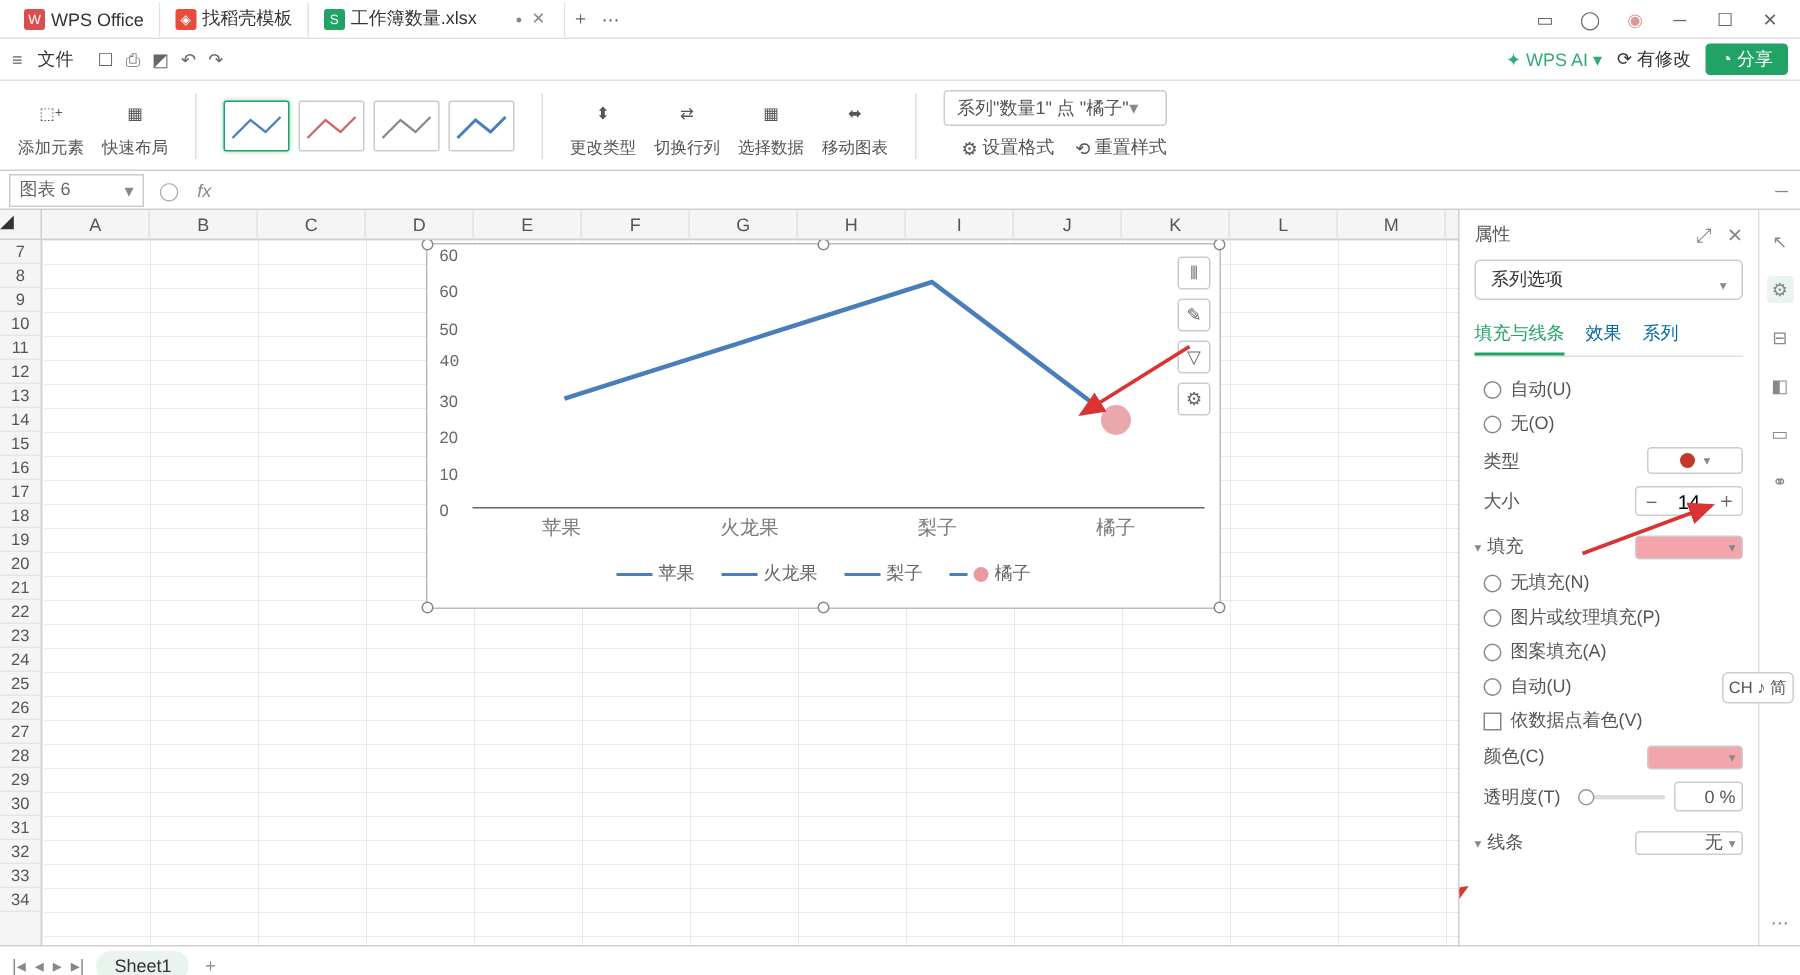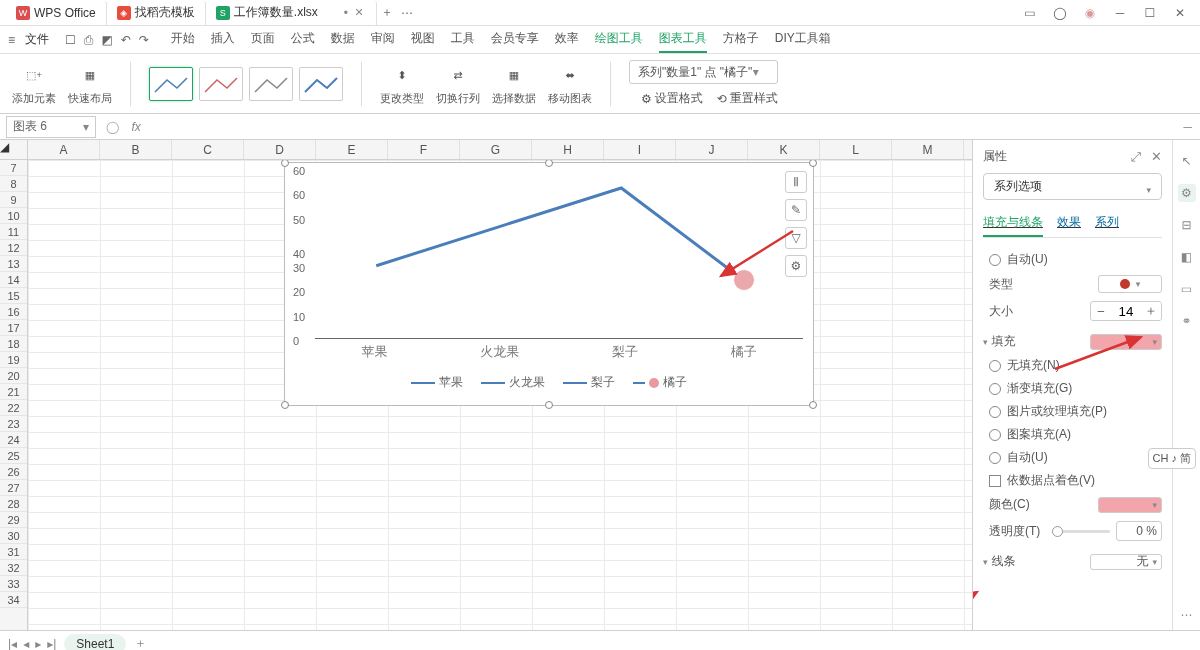--- a/index.html
+++ b/index.html
@@ -74,21 +74,21 @@
 .data-marker { position:absolute; width:22px; height:22px; border-radius:50%; background:#eaa8ad; border:1px solid #fff; transform:translate(-50%,-50%); }
 .chart-side { position:absolute; right:6px; top:8px; display:flex; flex-direction:column; gap:6px; }
 .chart-side-btn { width:22px; height:22px; border:1px solid #ccc; border-radius:3px; display:flex; align-items:center; justify-content:center; color:#666; background:#fff; cursor:pointer; font-size:12px;}
 .arrow { position:absolute; pointer-events:none; }
 
 
 .side-panel { width:200px; border-left:1px solid #d0d0d0; display:flex; flex-direction:column; padding:6px 10px; overflow-y:auto; position:relative;}
 .panel-header { display:flex; align-items:center; justify-content:space-between; color:#555; padding:2px 0 8px 0; }
 .panel-header-icons { display:flex; gap:10px; color:#888; font-size:13px;}
 .dropdown-pill { border:1px solid #ccc; border-radius:4px; padding:4px 10px; display:flex; align-items:flex-end; justify-content:space-between; margin-bottom:10px; cursor:pointer;}
-.tab-strip { display:flex; gap:14px; border-bottom:1px solid #e0e0e0; margin-bottom:10px;text-decoration:underline;}
+.tab-strip { display:flex; gap:14px; border-bottom:1px solid #e0e0e0; margin-bottom:10px;}
 .tab-strip span { padding:4px 0; cursor:pointer; color:#0369a1;}
 .tab-strip span.active { color:#21a366; border-bottom:2px solid #21a366; }
 .radio-row { display:flex; align-items:center; gap:6px; padding:3px 0 3px 6px; color:#555;}
 .radio { width:12px; height:12px; border:1px solid #888; border-radius:50%; display:inline-block; position:relative;}
 .radio.on::after { content:""; width:6px; height:6px; background:#4a7ebb; border-radius:50%; position:absolute; left:2px; top:2px;}
 .prop-row { display:flex; align-items:center; justify-content:space-between; padding:4px 0 4px 6px; color:#555; }
 .type-swatch { width:64px; height:18px; border:1px solid #ccc; border-radius:3px; display:flex; align-items:center; justify-content:center;}
 .type-dot { width:10px; height:10px; border-radius:50%; background:#c0392b;}
 .stepper { display:flex; align-items:center; border:1px solid #ccc; border-radius:3px; overflow:hidden; height:20px;}
 .stepper button { width:20px; border:none; background:#fff; color:#666; cursor:pointer;}
@@ -153,36 +153,25 @@
     <span class="hamburger">≡</span>
     <span>文件</span>
     <div class="quick-icons">
       <span>☐</span>
       <span>⎙</span>
       <span>◩</span>
       <span>↶</span>
       <span>↷</span>
     </div>
   </div>
-  <div class="menu-tabs" id="menu-tabs">
-      <span>开始</span>
-      <span>插入</span>
-      <span>页面</span>
-      <span>公式</span>
-      <span>数据</span>
-      <span>审阅</span>
-      <span>视图</span>
-      <span>工具</span>
-      <span>会员专享</span>
-      <span>效率</span>
-      <span class="green">绘图工具</span>
-      <span class="active">图表工具</span>
-      <span>方格子</span>
-      <span>DIY工具箱</span>
-    </div>
+  <div class="menu-right">
+    <span style="color:#3a7;">✦ <span>WPS AI</span> ▾</span>
+    <span>⟳ <span>有修改</span></span>
+    <span class="share-btn">◔ <span>分享</span></span>
+  </div>
 </div>
 
 <div class="toolbar">
   <div class="tool-item">
     <div class="tool-icon">⬚<sub>+</sub></div>
       <span>添加元素</span>
   </div>
   <div class="tool-item">
     <div class="tool-icon">▦</div>
       <span>快速布局</span>
@@ -307,21 +296,21 @@
           <div class="chart-handle" style="right:-4px;top:-4px"></div>
           <div class="chart-handle" style="left:-4px;bottom:-4px"></div>
           <div class="chart-handle" style="right:-4px;bottom:-4px"></div>
           <div class="chart-handle" style="left:50%;top:-4px;margin-left:-4px"></div>
           <div class="chart-handle" style="left:50%;bottom:-4px;margin-left:-4px"></div>
           <div class="chart-plot" id="chart-plot">
               <div class="y-tick" style="top: 170px;">0</div>
               <div class="y-tick" style="top: 145.714px;">10</div>
               <div class="y-tick" style="top: 121.429px;">20</div>
               <div class="y-tick" style="top: 97.1429px;">30</div>
-              <div class="y-tick" style="top: 83px;">40</div>
+              <div class="y-tick" style="top: 71px; font-family: Liberation Mono, monospace;">40</div>
               <div class="y-tick" style="top: 48.5714px;">50</div>
               <div class="y-tick" style="top: 24.2857px;">60</div>
               <div class="y-tick" style="top: 0px;">60</div>
               <svg width="490" height="170" style="position: absolute; left: 0px; top: 0px;">
                 <polyline points="61.25,94.71428571428572 183.75,55.85714285714286 306.25,17 428.75,109.28571428571428" fill="none" stroke="#4a7ebb" stroke-width="3"></polyline>
               </svg>
               <div class="data-marker" style="left: 428.75px; top: 109.286px;"></div>
             </div>
           <div class="cat-labels" id="cat-labels">
               <span>苹果</span>
@@ -382,20 +371,24 @@
       </div>
     <div class="tab-strip">
       <span class="active">填充与线条</span>
       <span>效果</span>
       <span>系列</span>
     </div>
     <div class="radio-row">
         <span class="radio"></span>
         <span>自动(U)</span>
       </div>
+    <div class="radio-row">
+        <span class="radio"></span>
+        <span>无(O)</span>
+      </div>
     <div class="prop-row">
       <span>类型</span>
       <div class="type-swatch">
           <span class="type-dot"></span>
           <span class="caret" style="margin-left:6px">▾</span>
         </div>
     </div>
     <div class="prop-row">
       <span>大小</span>
       <div class="stepper">
@@ -420,24 +413,20 @@
       <div class="color-swatch pink-fill" style="margin-left:auto;width:72px">
           <span class="caret">▾</span>
         </div>
     </div>
     <div class="radio-row">
         <span class="radio"></span>
         <span>无填充(N)</span>
       </div>
     <div class="radio-row">
         <span class="radio"></span>
-        <span>渐变填充(G)</span>
-      </div>
-    <div class="radio-row">
-        <span class="radio"></span>
         <span>图片或纹理填充(P)</span>
       </div>
     <div class="radio-row">
         <span class="radio"></span>
         <span>图案填充(A)</span>
       </div>
     <div class="radio-row">
         <span class="radio"></span>
         <span>自动(U)</span>
       </div>

